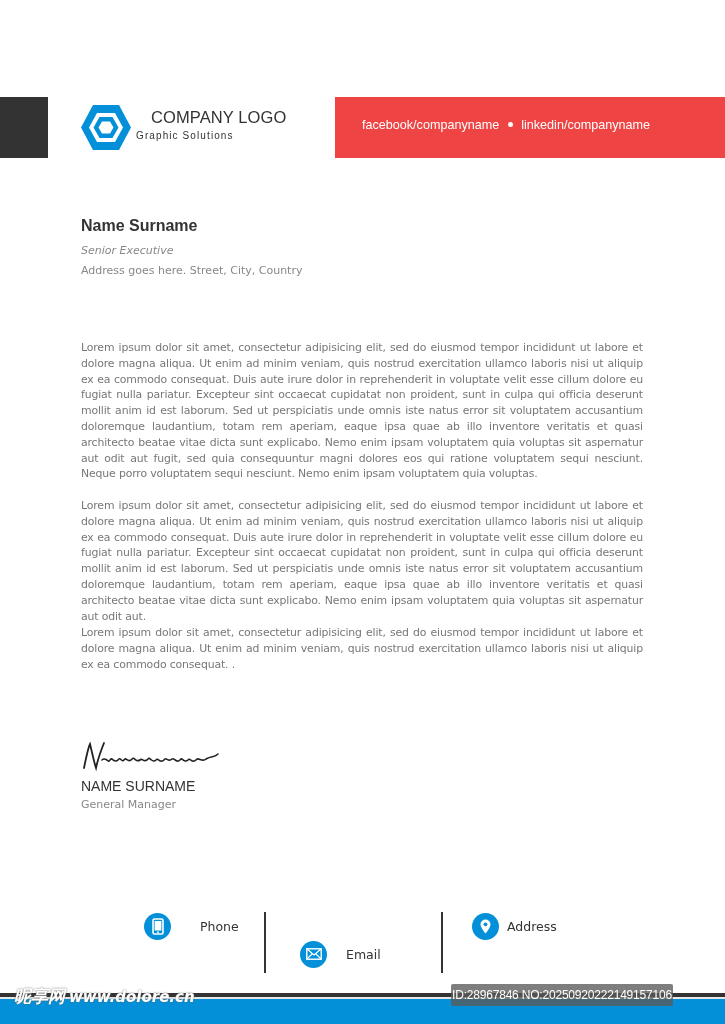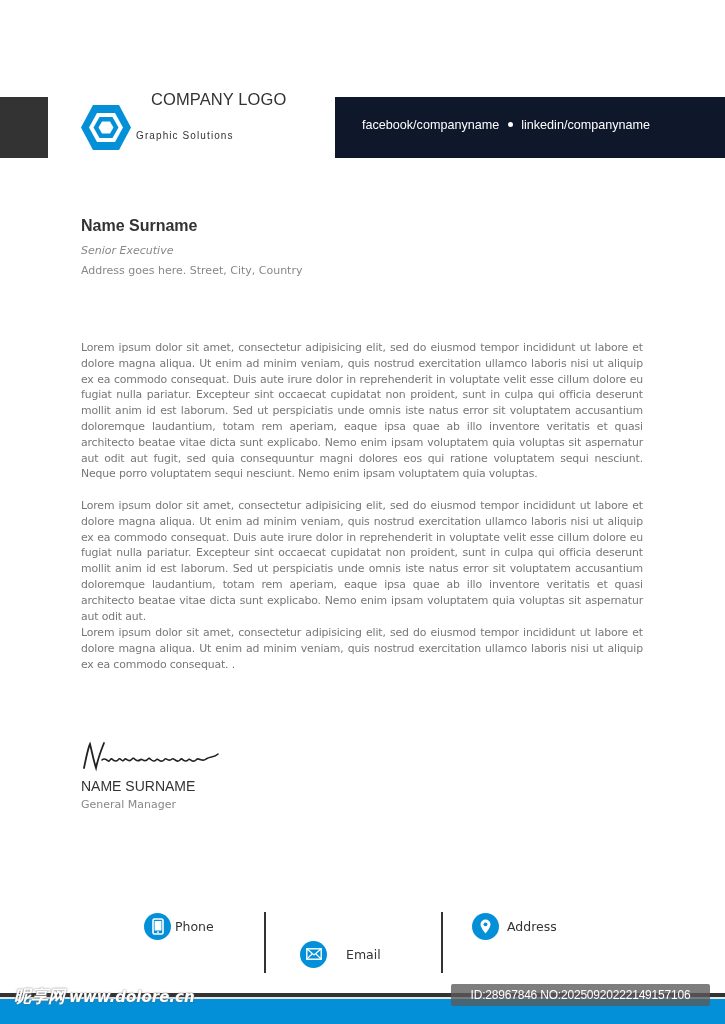--- a/index.html
+++ b/index.html
@@ -5,58 +5,58 @@
   html, body { margin:0; padding:0; }
   body {
     width:725px; height:1024px; position:relative; overflow:hidden;
     background:#ffffff;
     font-family:"DejaVu Sans", sans-serif;
     color:#777;
   }
   .abs { position:absolute; }
   #dark-block { left:0; top:97px; width:48px; height:61px; background:#333333; }
   #logo-icon { left:80px; top:104px; width:52px; height:47px; }
-  #logo-title { left:151px; top:90px; font-family:"Liberation Sans", sans-serif; font-size:16.5px; color:#333; letter-spacing:0.1px; }
+  #logo-title { left:151px; top:108px; font-family:"Liberation Sans", sans-serif; font-size:16.5px; color:#333; letter-spacing:0.1px; }
   #logo-sub { left:136px; top:130px; font-family:Liberation Sans, sans-serif; font-size:10px; color:#333; letter-spacing:1.1px; }
-  #social-bar { left:335px; top:97px; width:390px; height:61px; background:#0f172a; }
+  #social-bar { left:335px; top:97px; width:390px; height:61px; background:#ef4444; }
   #social-text { position:absolute; left:27px; top:21px; font-family:"Liberation Sans", sans-serif; font-size:12.6px; color:#fff; white-space:nowrap; }
   #social-text .dot { display:inline-block; width:5px; height:5px; border-radius:50%; background:#fff; margin:0 8px 2px 9px; vertical-align:middle; }
 
   #sender-name { left:81px; top:217px; font-family:"Liberation Sans", sans-serif; font-weight:bold; font-size:16px; color:#333; }
   #sender-title { left:81px; top:244px; font-size:11px; color:#888;font-style:italic; }
   #sender-address { left:81px; top:264px; font-size:11px; color:#888; }
 
   .para { left:81px; width:562px; font-size:10.9px; line-height:15.8px; color:#777; text-align:justify; text-align-last:left; letter-spacing:-0.15px; }
   #para-1 { top:340px; }
   #para-2 { top:498px; }
   #para-3 { top:625px; }
 
   #signature { left:80px; top:738px; width:140px; height:38px; }
   #sign-name { left:81px; top:778px; font-family:"Liberation Sans", sans-serif; font-size:14px; color:#333; }
   #sign-role { left:81px; top:798px; font-size:11px; color:#888; }
 
   .contact { top:912px; height:28px; display:flex; align-items:center; }
   .contact .circle { width:27px; height:27px; border-radius:50%; background:#0390d8; display:flex; align-items:center; justify-content:center; }
-  .contact .label { margin-left:4px; font-size:12.5px; color:#333; }
+  .contact .label { margin-left:29px; font-size:12.5px; color:#333; }
   #contact-phone { left:144px; }
   #contact-email { left:300px;margin-top:28px; }
   #contact-email .label { margin-left:19px; }
   #contact-address { left:472px;justify-content:flex-end; }
   #contact-address .label { margin-left:8px; }
   .vline { top:912px; width:2px; height:61px; background:#333; }
   #divider-1 { left:264px; }
   #divider-2 { left:441px; }
 
   #footer-line-dark { left:0; top:993px; width:725px; height:4px; background:#333; }
   #footer-line-light { left:0; top:997px; width:725px; height:2px; background:#e6e6e6; }
   #footer-bar { left:0; top:999px; width:725px; height:25px; background:#0390d8; }
 
   #watermark-left { left:14px; top:985px; font-family:"DejaVu Sans", sans-serif; font-weight:bold; font-style:italic; font-size:17px; color:#fff; text-shadow:0 0 2px #666; white-space:nowrap; }
   #watermark-left .site { font-size:15px; margin-left:4px; }
-  #watermark-right { left:451px; top:984px; width:259px; height:22px; background:rgba(90,90,90,0.78); border-radius:2px; color:#fff; font-family:"Liberation Sans", sans-serif; font-size:12px; line-height:22px; text-align:center; letter-spacing:-0.2px; }
+  #watermark-right { left:451px; top:984px; width:222px; height:22px; background:rgba(90,90,90,0.78); border-radius:2px; color:#fff; font-family:"Liberation Sans", sans-serif; font-size:12px; line-height:22px; text-align:center; letter-spacing:-0.2px; }
 </style>
 </head>
 <body>
 
 <div class="abs" id="dark-block"></div>
 
 <svg class="abs" id="logo-icon" viewBox="0 0 52 47">
   <polygon points="13,1 39,1 51,23.5 39,46 13,46 1,23.5" fill="#0390d8"></polygon>
   <polygon points="17,9 35,9 43,23.5 35,38 17,38 9,23.5" fill="#ffffff"></polygon>
   <polygon points="19.5,13 32.5,13 38.5,23.5 32.5,34 19.5,34 13.5,23.5" fill="#0390d8"></polygon>

